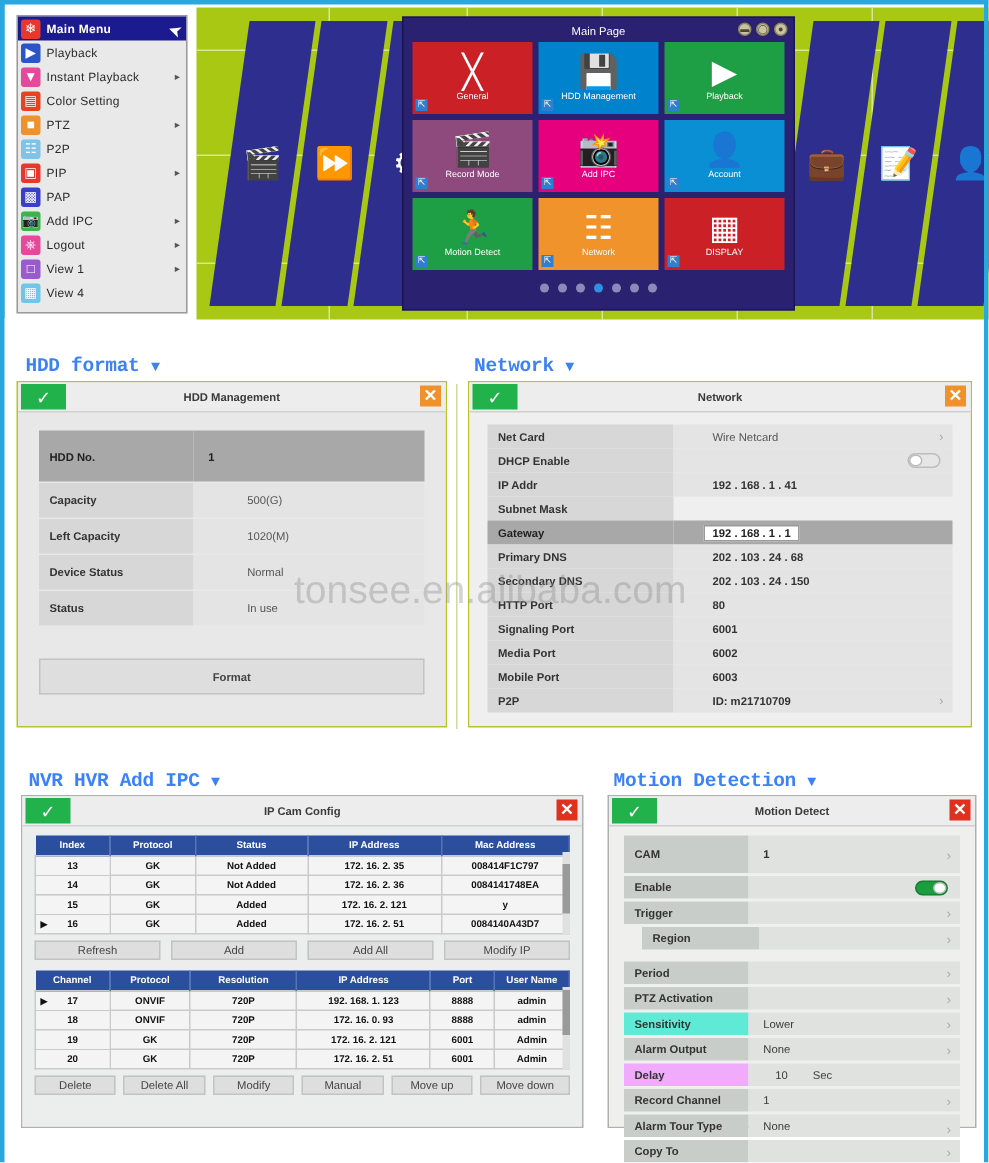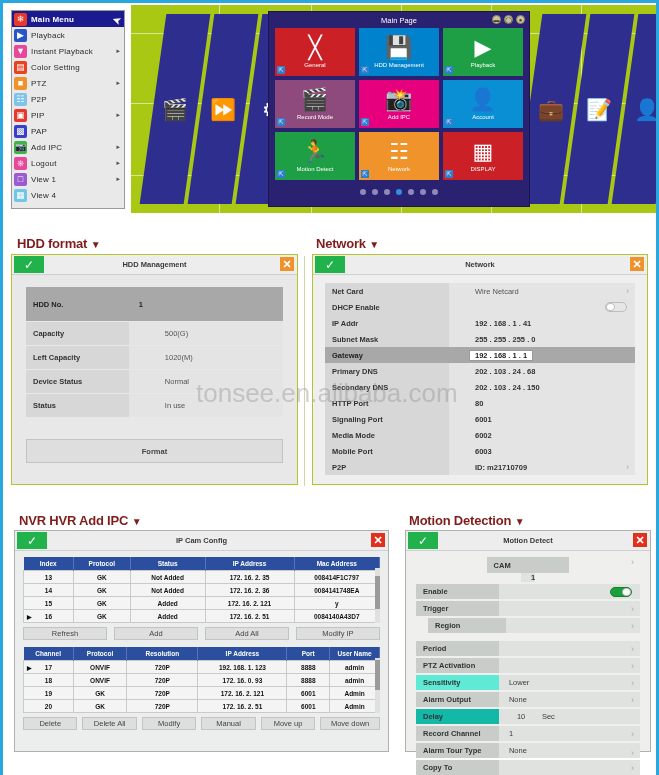--- a/index.html
+++ b/index.html
@@ -83,22 +83,23 @@
   .tile .tbadge {
     position:absolute; left:2px; bottom:2px; width:8px; height:8px;
     background:#2f7fd0; color:#fff; font-size:6px; line-height:8px; text-align:center;
   }
   .dots { display:flex; justify-content:center; gap:6px; padding-top:9px; }
   .dot { width:6px; height:6px; border-radius:50%; background:#8d8aba; }
   .dot.act { background:#2f8fe0; }
 
   
   .sec-title {
-    position:absolute; color:#7f1d1d; font-weight:bold; font-size:13px;
+    position:absolute; color:#3b82f6; font-weight:bold; font-size:13px;
     letter-spacing:-.2px;
+    font-family:Liberation Mono, monospace;
   }
   .sec-title .caret { font-size:10px; }
 
   .panel-wrap { position:absolute; border:1px solid #b8c32a; background:#fff; }
 
   
   .dlg { background:#e8e8e8; width:100%; height:100%; }
   .dlg-head {
     height:20px; background:#ededed; border-bottom:1px solid #d0d0d0;
     display:flex; align-items:center; position:relative;
@@ -391,21 +392,20 @@
           <span class="toggle off">
               <span class="knob"></span>
             </span>
         </div>
         <div class="frow" style="height:16px">
           <span class="fkey">IP Addr</span>
           <span class="fval" style="padding-left:26px; font-weight:bold; color:#333">192 . 168 .   1 .  41</span>
         </div>
         <div class="frow" style="height:16px">
           <span class="fkey">Subnet Mask</span>
-          <span class="fval" style="padding-left:26px; font-weight:bold; color:#333">255 . 255 . 255 .   0</span>
         </div>
         <div class="frow sel" style="height:16px">
           <span class="fkey">Gateway</span>
           <span class="fval" style="padding-left:20px">
             <span class="inp-box" style="font-weight:bold">192 . 168 .   1 .   1</span>
           </span>
         </div>
         <div class="frow" style="height:16px">
           <span class="fkey">Primary DNS</span>
           <span class="fval" style="padding-left:26px; font-weight:bold; color:#333">202 . 103 .  24 .  68</span>
@@ -416,21 +416,21 @@
         </div>
         <div class="frow" style="height:16px">
           <span class="fkey">HTTP Port</span>
           <span class="fval" style="padding-left:26px; font-weight:bold; color:#333">80</span>
         </div>
         <div class="frow" style="height:16px">
           <span class="fkey">Signaling Port</span>
           <span class="fval" style="padding-left:26px; font-weight:bold; color:#333">6001</span>
         </div>
         <div class="frow" style="height:16px">
-          <span class="fkey">Media Mode</span>
+          <span class="fkey">Media Port</span>
           <span class="fval" style="padding-left:26px; font-weight:bold; color:#333">6002</span>
         </div>
         <div class="frow" style="height:16px">
           <span class="fkey">Mobile Port</span>
           <span class="fval" style="padding-left:26px; font-weight:bold; color:#333">6003</span>
         </div>
         <div class="frow" style="height:16px">
           <span class="fkey">P2P</span>
           <span class="fval" style="padding-left:26px; font-weight:bold; color:#333">ID: m21710709</span>
           <span class="chev">›</span>
@@ -582,21 +582,21 @@
     <span class="caret">▼</span>
   </div>
   <div class="panel-wrap" style="left:405px; top:530px; width:246px; height:222px; border-color:#b0b0b0;">
     <div class="dlg" style="background:#eff0ee;">
       <div class="dlg-head">
         <span class="ok-chk">✓</span>
         <span class="dlg-title">Motion Detect</span>
         <span class="x-btn x-red">✕</span>
       </div>
       <div style="padding:6px 10px 0 10px;">
-        <div class="frow" style="height:25px; margin-bottom:2px;flex-direction:column;">
+        <div class="frow" style="height:25px; margin-bottom:2px;">
           <span class="fkey" style="width:37%; background:#c9cdc9;">CAM</span>
           <span class="fval" style="background:#dfe2df; font-weight:bold; color:#333;">1</span>
           <span class="chev">›</span>
         </div>
         <div class="frow" style="height:15px; margin-bottom:2px;">
           <span class="fkey" style="width:37%; background:#c9cdc9;">Enable</span>
           <span class="fval" style="background:#dfe2df;"></span>
           <span class="toggle on">
               <span class="knob"></span>
             </span>
@@ -627,21 +627,21 @@
           <span class="fkey" style="width:37%; background:#5eead4;">Sensitivity</span>
           <span class="fval" style="background:#dfe2df; color:#3a3a3a;">Lower</span>
           <span class="chev">›</span>
         </div>
         <div class="frow" style="height:15px; margin-bottom:2px;">
           <span class="fkey" style="width:37%; background:#c9cdc9;">Alarm Output</span>
           <span class="fval" style="background:#dfe2df; color:#3a3a3a;">None</span>
           <span class="chev">›</span>
         </div>
         <div class="frow" style="height:15px; margin-bottom:2px;">
-          <span class="fkey" style="width:37%; background:#14b8a6;">Delay</span>
+          <span class="fkey" style="width:37%; background:#f0abfc;">Delay</span>
           <span class="fval" style="background:#dfe2df; color:#3a3a3a; padding-left:18px; white-space:pre;">10        Sec</span>
         </div>
         <div class="frow" style="height:15px; margin-bottom:2px;">
           <span class="fkey" style="width:37%; background:#c9cdc9;">Record Channel</span>
           <span class="fval" style="background:#dfe2df; color:#3a3a3a;">1</span>
           <span class="chev">›</span>
         </div>
         <div class="frow" style="height:15px; margin-bottom:2px;align-items:flex-end;">
           <span class="fkey" style="width:37%; background:#c9cdc9;">Alarm Tour Type</span>
           <span class="fval" style="background:#dfe2df; color:#3a3a3a;">None</span>

